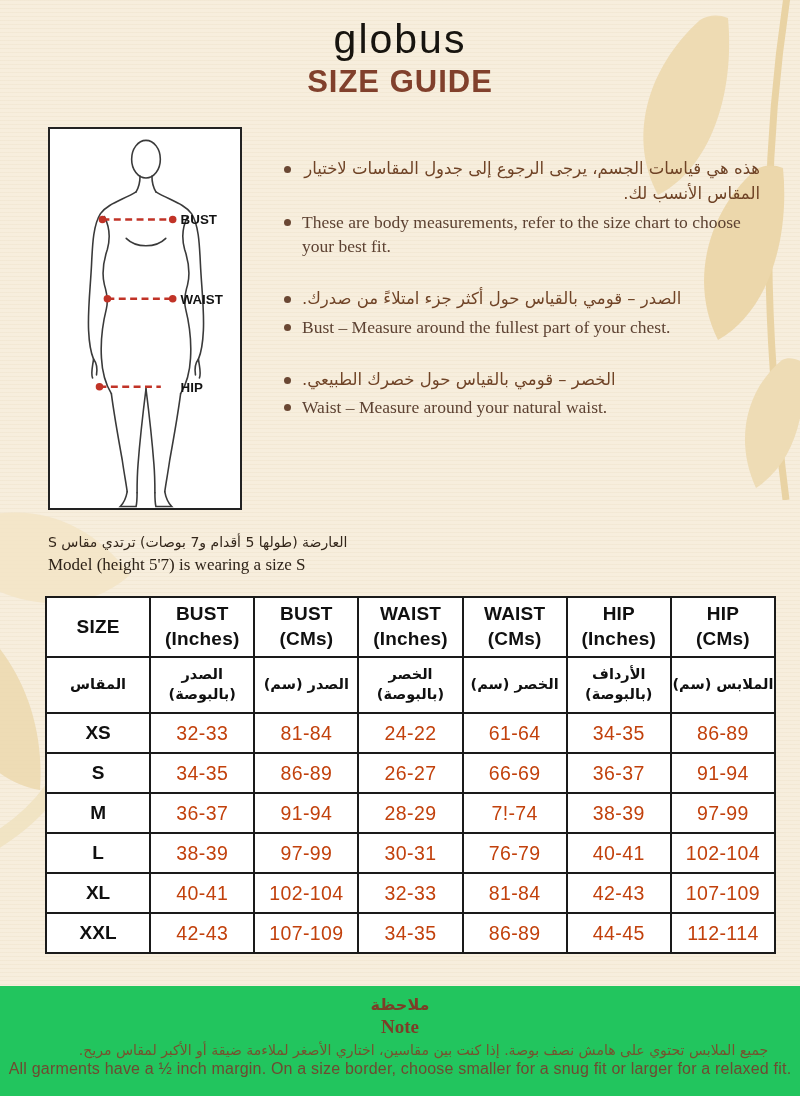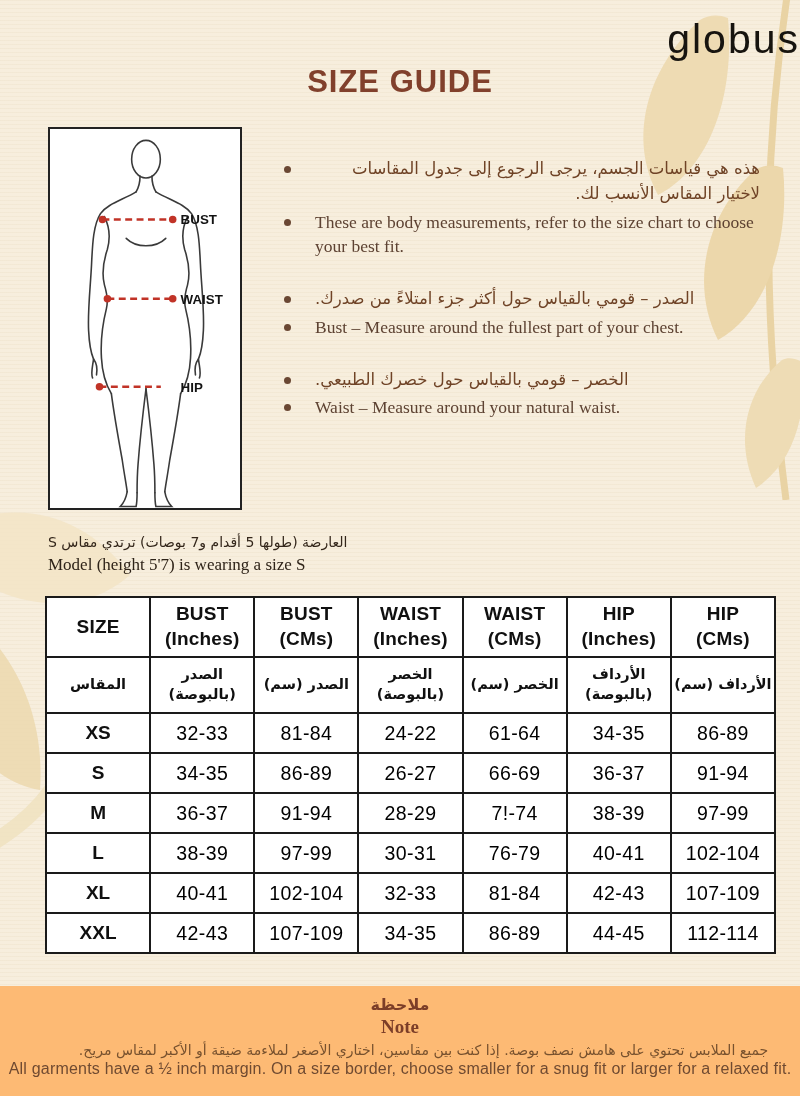--- a/index.html
+++ b/index.html
@@ -14,38 +14,38 @@
   .page::before {
     content:""; position:absolute; inset:0; z-index:0;
     background: repeating-linear-gradient(180deg,
       rgba(218,199,163,0.14) 0 1px, transparent 1px 4px);
     pointer-events:none;
   }
   .deco { position:absolute; z-index:0; }
   .content { position:relative; z-index:1; }
 
   .logo {
-    padding-top:16px; text-align:right;
+    padding-top:16px; text-align:center;
     font-size:41px; font-weight:500; letter-spacing:2px; color:#17140f;
   }
   .title {
     text-align:center; font-size:31px; font-weight:700;
     letter-spacing:1px; color:#81402c; margin-top:1px;
   }
 
   .main { position:absolute; top:127px; left:48px; width:712px; display:flex; gap:42px; z-index:1; }
   .figure-box {
     width:194px; height:383px; flex:none;
     background:#ffffff; border:2px solid #222222;
   }
   .figure-box svg { width:100%; height:100%; display:block; }
 
   .bullets { flex:1; padding:30px 0 0 0; margin:0; list-style:none; display:flex; flex-direction:column; gap:29px; }
   .group { display:flex; flex-direction:column; gap:3px; }
-  .bullet { display:flex; gap:24px; }
+  .bullet { display:flex; gap:11px; }
   .dot { width:7px; height:7px; border-radius:50%; background:#6a4733; flex:none; margin-top:9px; }
   .bullet.ar {
     flex-direction:row-reverse; direction:rtl; text-align:right;
     font-family:"DejaVu Sans", sans-serif; font-size:16.5px; line-height:1.5; color:#6f4326;
   }
   .bullet.en {
     font-family:"Liberation Serif", serif; font-size:17.5px; line-height:1.38; color:#5d4232;
   }
 
   .model-info { position:absolute; top:532px; left:48px; z-index:1; }
@@ -64,25 +64,25 @@
   }
   .row-hen { height:60px; }
   .row-har { height:56px; }
   .row-data { height:40px;margin-left:33px; }
   .th-en { font-size:19px; font-weight:700; color:#101010; white-space:pre-line; line-height:1.3; letter-spacing:0.2px; }
   .th-ar {
     font-family:"DejaVu Sans", sans-serif; direction:rtl;
     font-size:14.5px; font-weight:700; color:#101010; white-space:pre-line; line-height:1.35;
   }
   .size-cell { font-size:19px; font-weight:700; color:#101010; }
-  .val-cell { font-size:19.5px; font-weight:400; color:#000000; letter-spacing:0.4px; }
+  .val-cell { font-size:19.5px; font-weight:400; color:#c2410c; letter-spacing:0.4px; }
 
   .note {
     position:absolute; left:0; bottom:0; width:800px; height:110px; z-index:1;
-    background:#fdba74; text-align:center; padding-top:9px;
+    background:#22c55e; text-align:center; padding-top:9px;
   }
   .note-h-ar { font-family:"DejaVu Sans", sans-serif; font-size:16px; font-weight:700; color:#7c3e28; }
   .note-h-en { font-family:"Liberation Serif", serif; font-size:19px; font-weight:700; color:#7c3e28; margin-top:2px; }
   .note-ar { direction:rtl; font-family:"DejaVu Sans", sans-serif; font-size:14px; color:#77512e; margin-top:4px;margin-left:47px; }
   .note-en { font-size:16px; color:#6f4a31; margin-top:2px; letter-spacing:0.2px; }
 </style>
 </head>
 <body>
 
 <div class="page">
@@ -204,21 +204,21 @@
     <tr class="row-har">
       <td class="th-ar">المقاس</td>
       <td class="th-ar">الصدر
 (بالبوصة)</td>
       <td class="th-ar">الصدر (سم)</td>
       <td class="th-ar">الخصر
 (بالبوصة)</td>
       <td class="th-ar">الخصر (سم)</td>
       <td class="th-ar">الأرداف
 (بالبوصة)</td>
-      <td class="th-ar">الأرداف (سم)</td>
+      <td class="th-ar">الملابس (سم)</td>
     </tr>
     <tr class="row-data">
       <td class="size-cell">XS</td>
       <td class="val-cell">32-33</td>
       <td class="val-cell">81-84</td>
       <td class="val-cell">24-22</td>
       <td class="val-cell">61-64</td>
       <td class="val-cell">34-35</td>
       <td class="val-cell">86-89</td>
     </tr>

